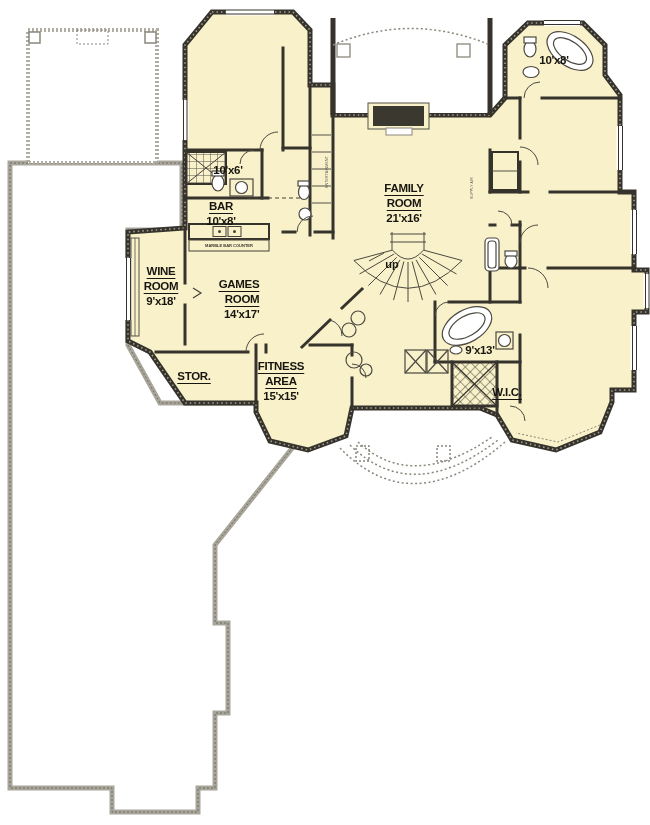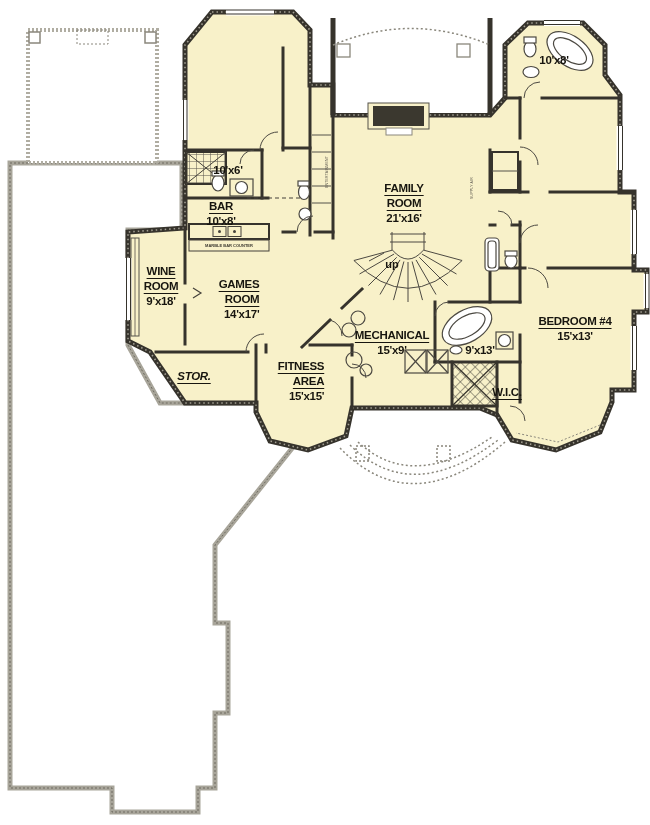--- a/index.html
+++ b/index.html
@@ -312,41 +312,33 @@
   <span class="nm">ROOM</span>
   <span class="dm">21'x16'</span>
 </div>
 
 <div class="lbl" style="left:554px;top:53px;">
   <span class="dm">10'x8'</span>
 </div>
 
 
 
-<div class="lbl" style="left:575px;top:314px;">
-  <span class="nm">BEDROOM #4</span>
-  <span class="dm">15'x13'</span>
-</div>
-
-<div class="lbl" style="left:392px;top:328px;">
-  <span class="nm">MECHANICAL</span>
-  <span class="dm">15'x9'</span>
-</div>
+
 
 <div class="lbl" style="left:480px;top:343px;">
   <span class="dm">9'x13'</span>
 </div>
 
-<div class="lbl" style="left:301px;top:359px;text-align:right;">
+<div class="lbl" style="left:281px;top:359px;">
   <span class="nm">FITNESS</span>
   <span class="nm">AREA</span>
   <span class="dm">15'x15'</span>
 </div>
 
-<div class="lbl" style="left:194px;top:369px;font-style:italic;">
+<div class="lbl" style="left:194px;top:369px;">
   <span class="nm">STOR.</span>
 </div>
 
 <div class="lbl" style="left:507px;top:385px;">
   <span class="nm">W.I.C.</span>
 </div>
 
 <div class="up-lbl" style="left:362px;top:258px;margin-left:30px;">up</div>
 
 <div class="tiny" style="left:229px;top:242.5px;">MARBLE BAR COUNTER</div>

